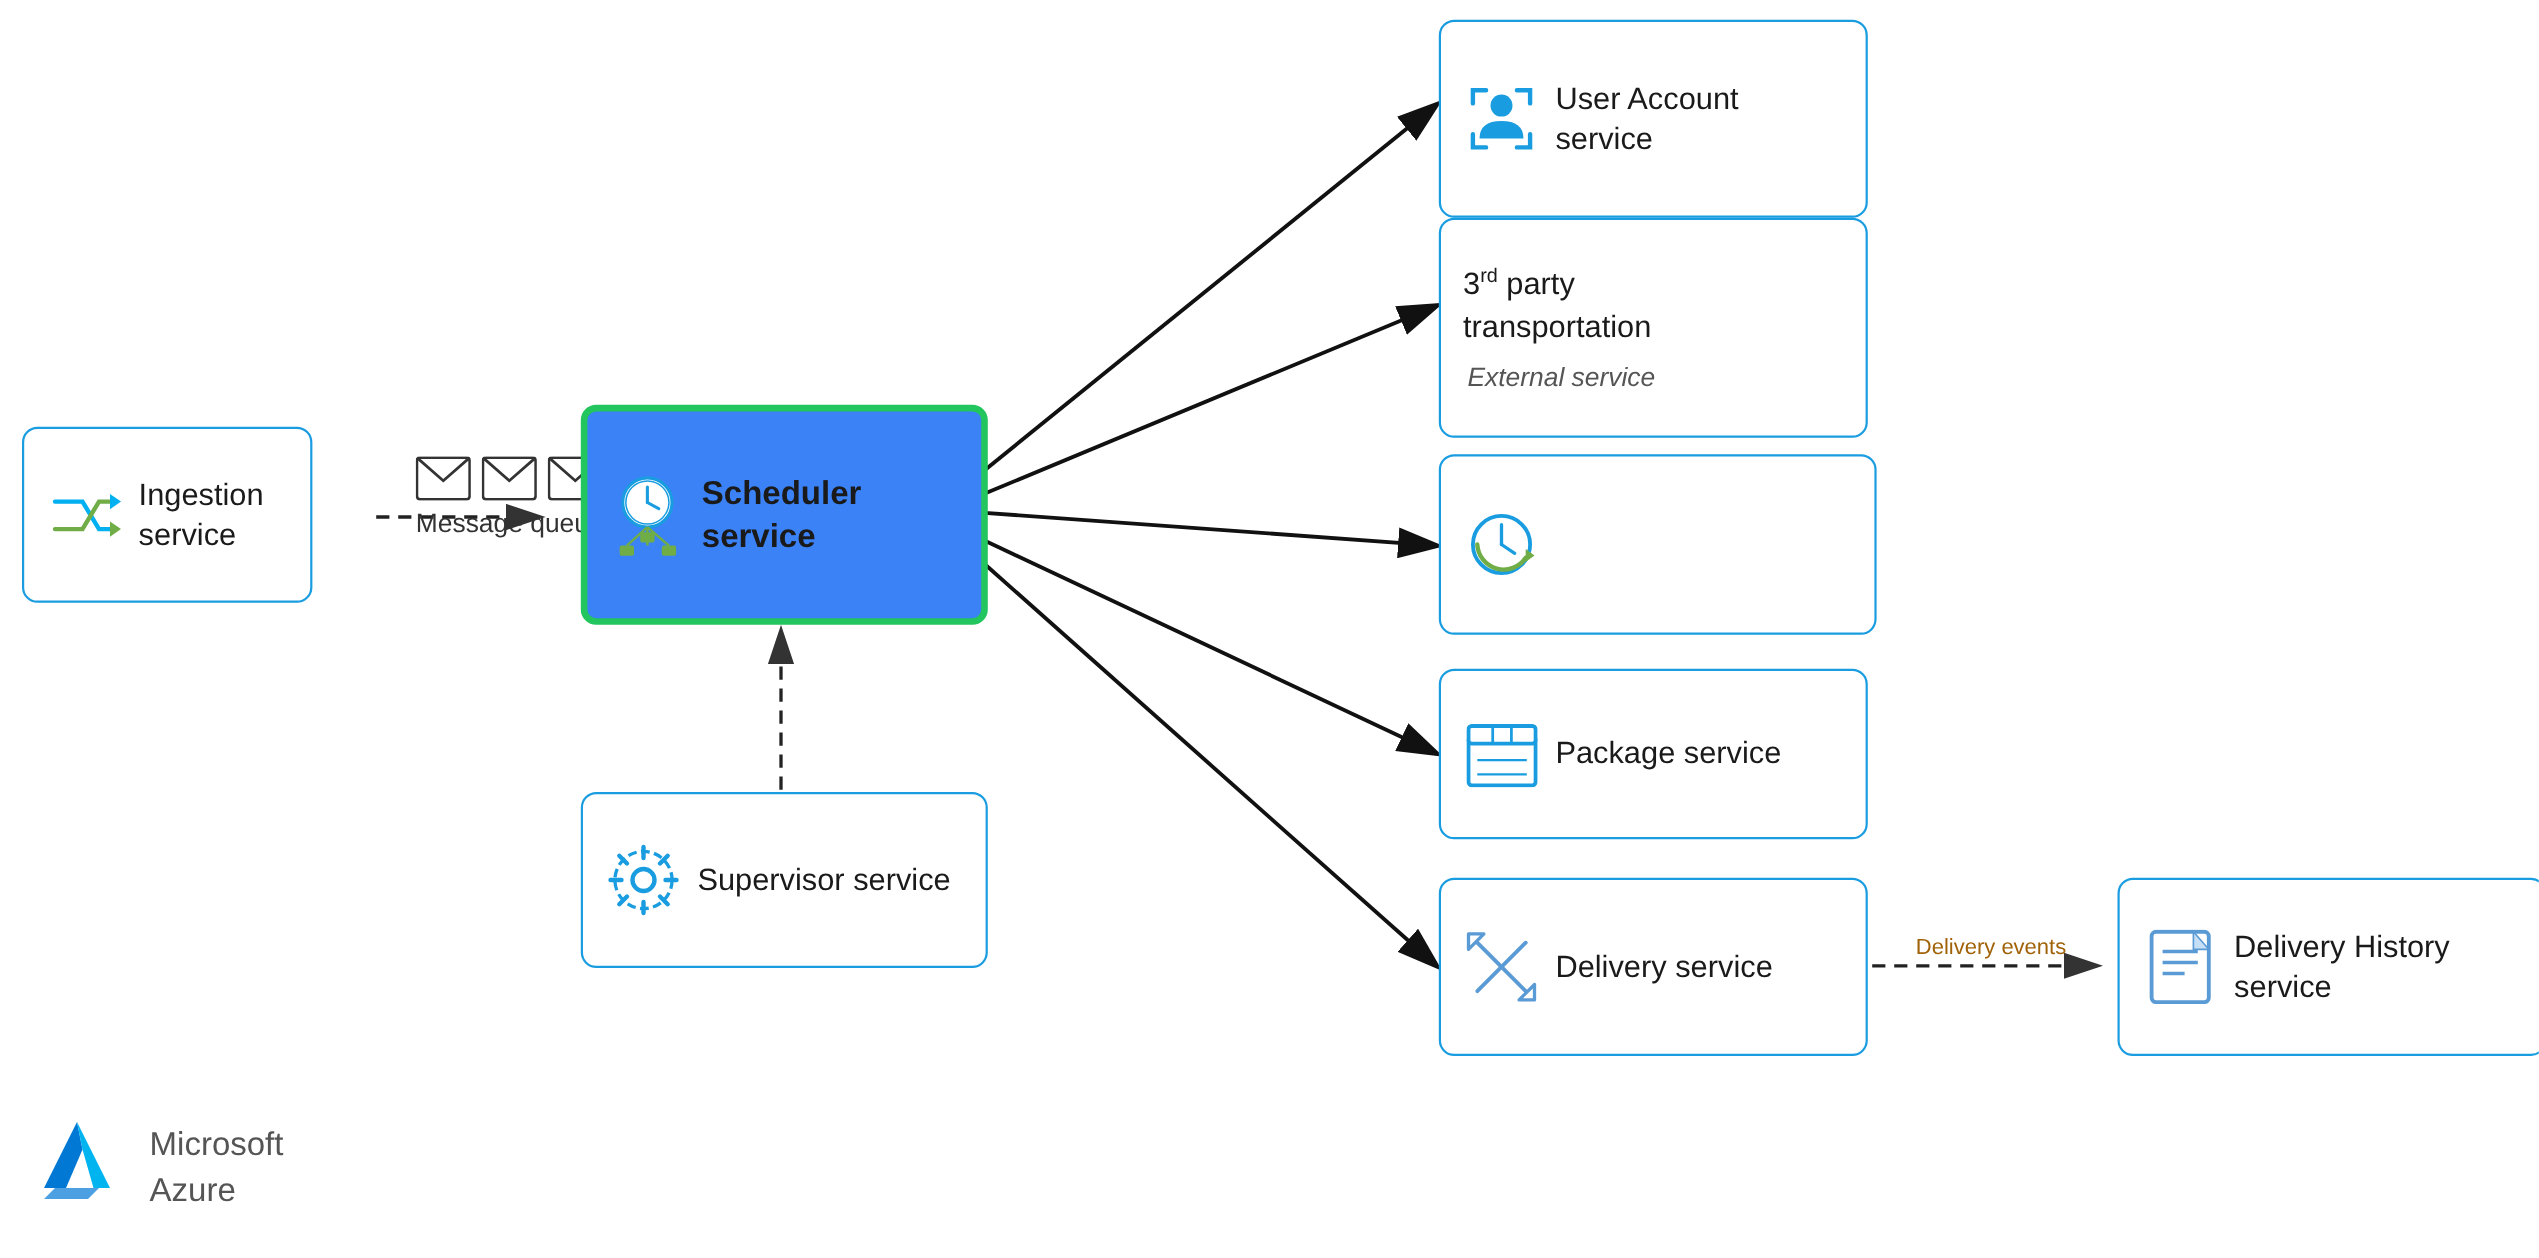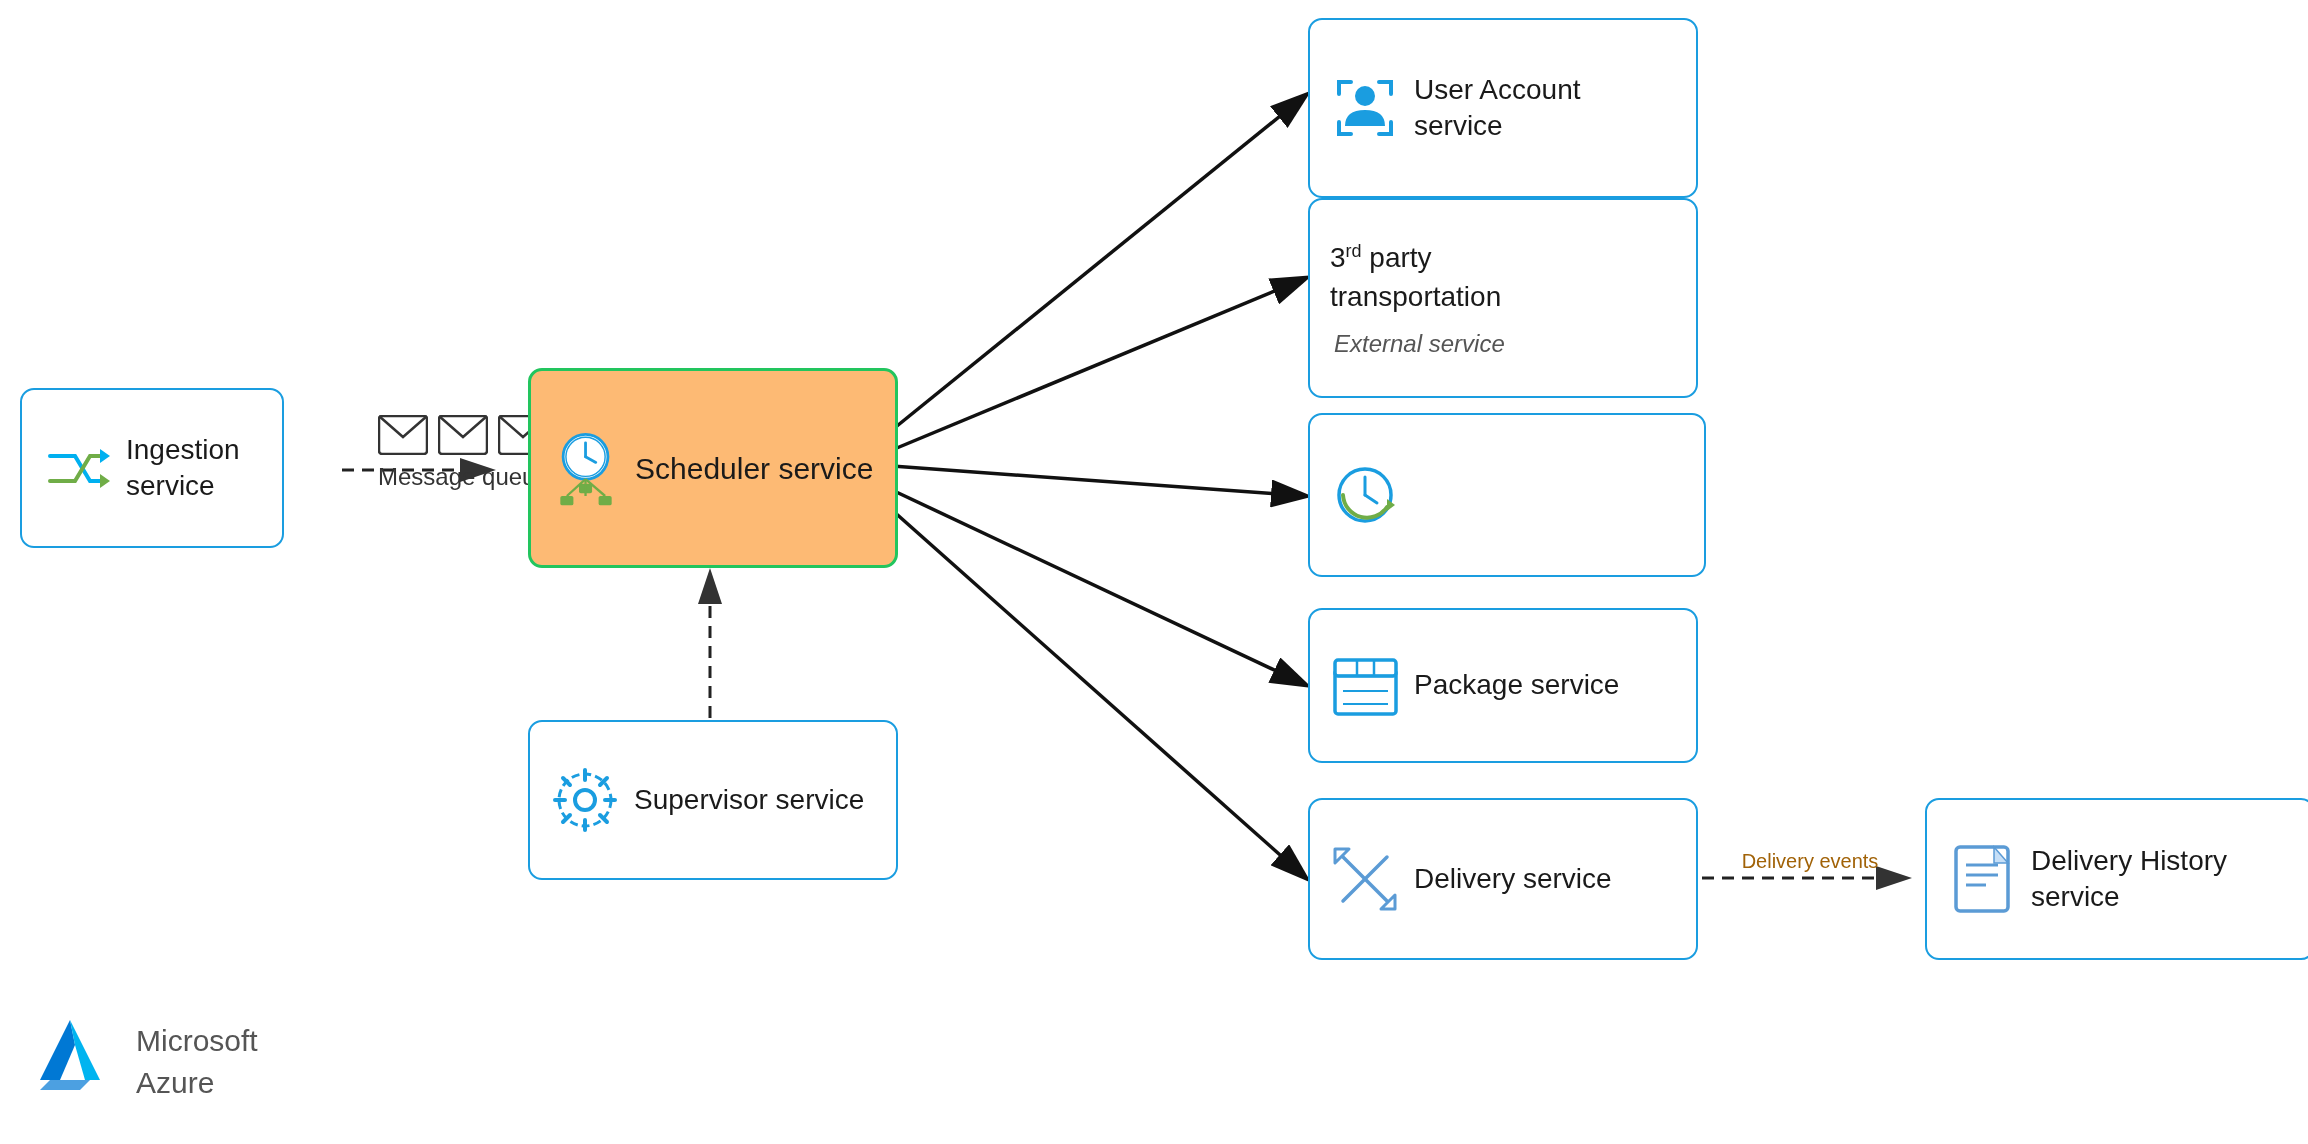--- a/index.html
+++ b/index.html
@@ -78,22 +78,23 @@
     .azure-logo {
       position: absolute;
       bottom: 40px;
       left: 40px;
       display: flex;
       gap: 16px;
     }
 
     
     .scheduler-box {
-      border: 3px solid #22c55e;
-      background: #fdba74;
+      border: 6px solid #22c55e;
+      background: #3b82f6;
+      font-weight: bold;
     }
   </style>
 </head>
 <body>
 
 <div class="diagram-container">
 
   <svg class="arrows-svg">
 
     <line x1="342" y1="470" x2="490" y2="470" stroke="#222" stroke-width="3" stroke-dasharray="12,8" marker-end="url(#arrowhead)"></line>

